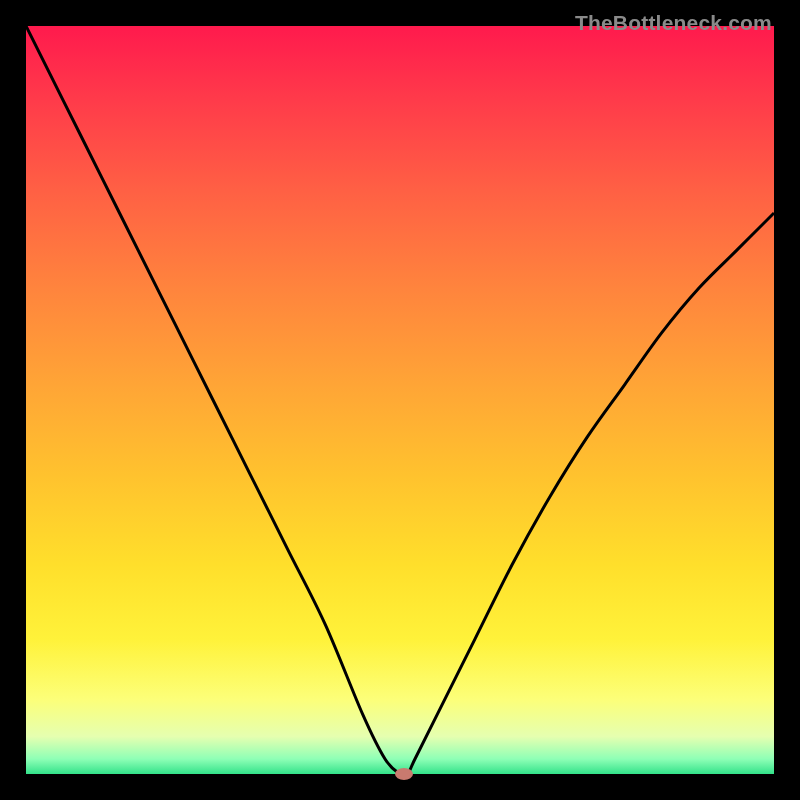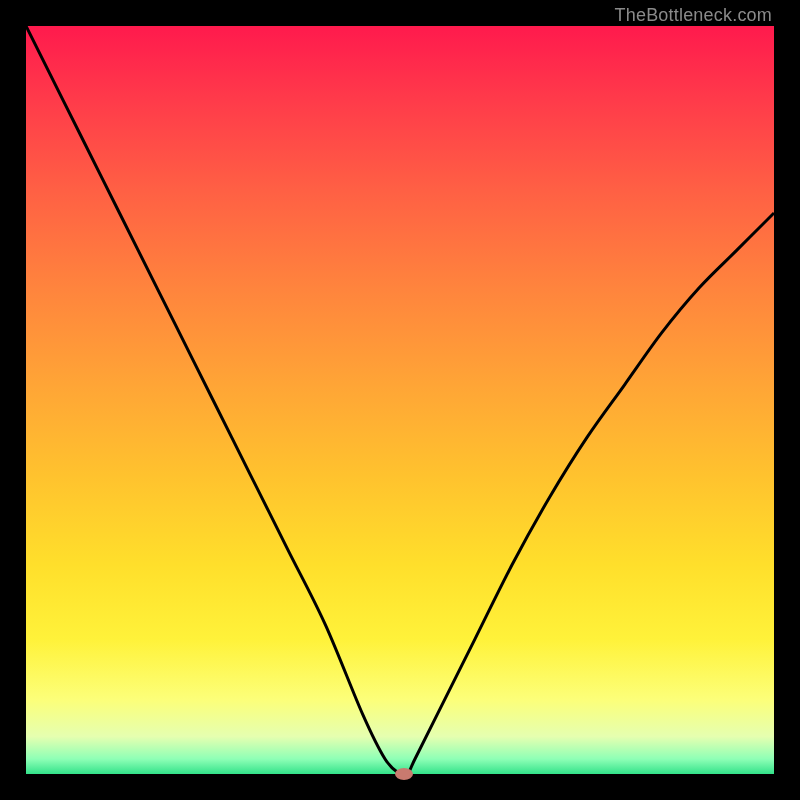--- a/index.html
+++ b/index.html
@@ -25,26 +25,26 @@
       #ffc22e 60%,
       #ffdf2b 72%,
       #fff23a 82%,
       #fcff79 90%,
       #e5ffb0 95%,
       #8effb6 98%,
       #33e28a 100%);
   }
   .watermark {
     position: absolute;
-    top: 5px;
+    top: 11px;
     right: 28px;
     font-family: Arial, Helvetica, sans-serif;
-    font-size: 18px;
+    font-size: 21px;
     color: #8a8a8a;
-    font-weight: 400;
+    font-weight: 700;
     letter-spacing: 0.2px;
   }
   .curve-svg {
     position: absolute;
     left: 26px;
     top: 26px;
     width: 748px;
     height: 748px;
   }
   .marker {

